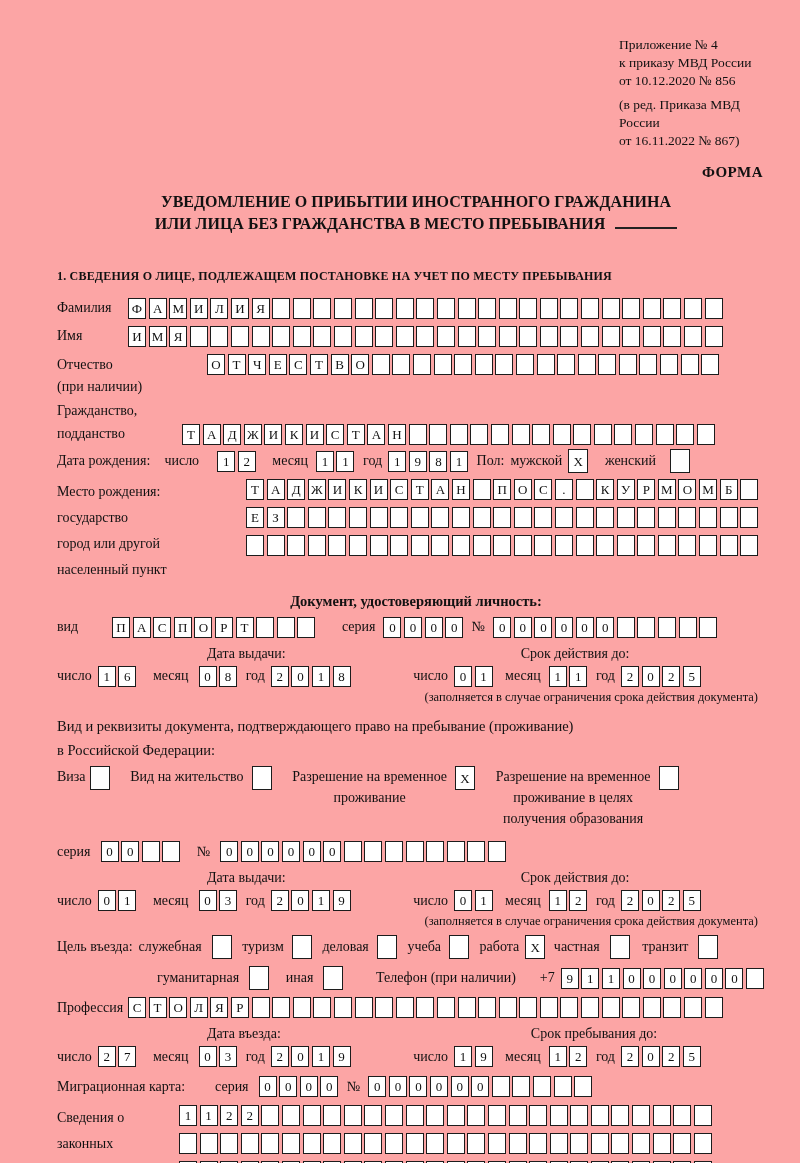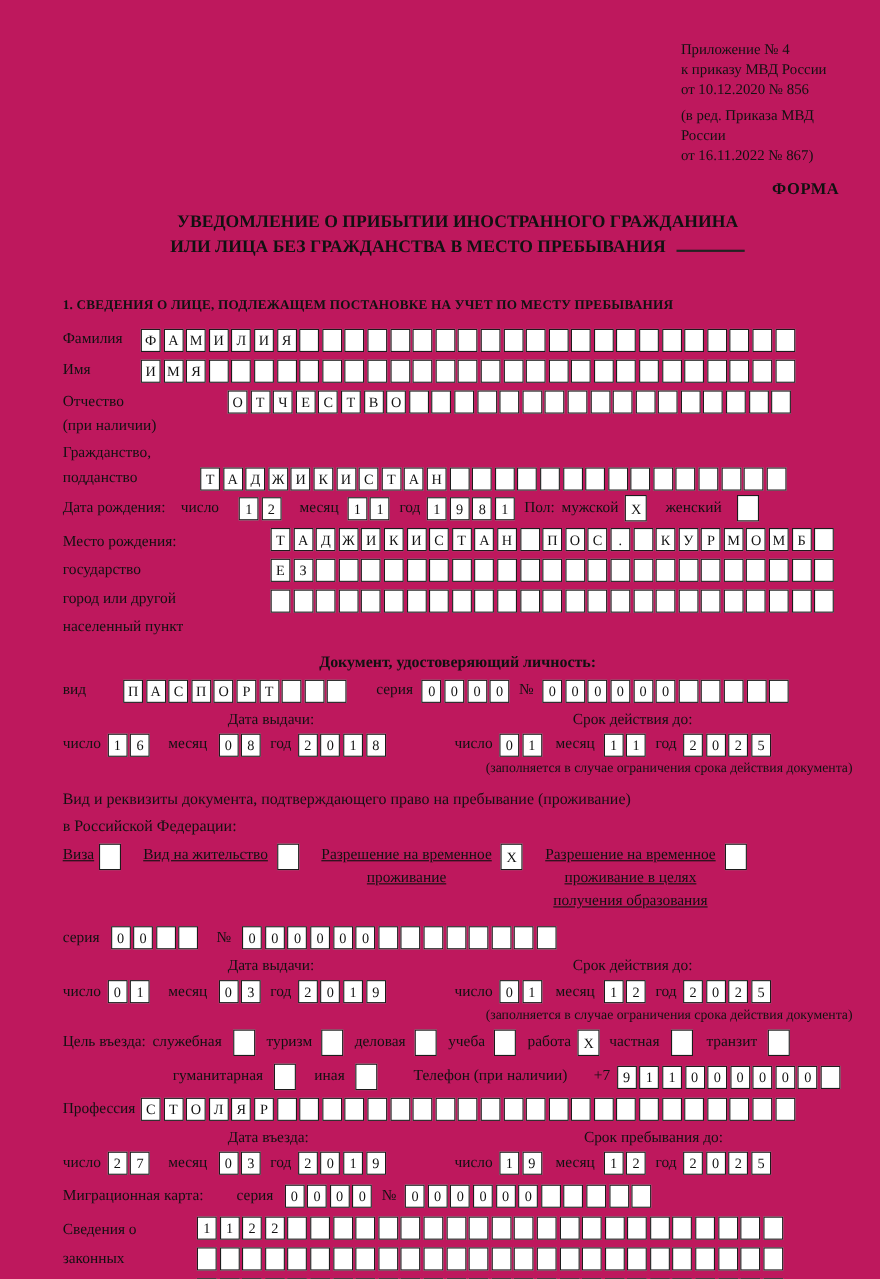--- a/index.html
+++ b/index.html
@@ -1,17 +1,17 @@
 <!DOCTYPE html>
 <html><head>
 <meta charset="utf-8">
 <style>
   html,body{margin:0;padding:0;background:#888;}
   .page{
-    width:800px;height:1163px;background:#be185d;box-sizing:border-box;
+    width:800px;height:1163px;background:#fca5a5;box-sizing:border-box;
     padding:36px 25px 0 57px;overflow:hidden;position:relative;
     font-family:"Liberation Serif","DejaVu Serif",serif;color:#111;
   }
   .appendix{margin-left:562px;font-size:13.5px;line-height:1.35;}
   .appendix .block2{margin-top:5px;}
   .forma{font-weight:bold;font-size:15px;text-align:right;margin:14px 12px 0 0;letter-spacing:.5px;}
   .title{
     text-align:center;font-weight:bold;font-size:16px;line-height:1.35;margin-top:10px;
   }
   .title .uline{display:inline-block;width:62px;border-bottom:2px solid #222;height:14px;margin-left:10px;}
@@ -32,24 +32,24 @@
   .w71{width:71px;}
   .w150{width:150px;}
   .w125{width:125px;}
   .w145{width:145px;}
   .w122{width:122px;}
   .colstack{display:flex;flex-direction:column;}
   .colstack .cells{margin-top:7px;}
   .colstack .cells:first-child{margin-top:0;}
   .doc-heading{font-weight:bold;font-size:14.5px;text-align:center;margin-top:10px;}
   .hdr-row{display:flex;font-size:14px;margin-top:8px;}
-  .footnote{font-size:12.5px;text-align:right;margin-top:3px;margin-right:0;}
+  .footnote{font-size:12.5px;text-align:right;margin-top:3px;margin-right:17px;}
   .intro{font-size:14.5px;line-height:1.65;margin-top:10px;}
   .opt{display:flex;align-items:flex-start;}
-  .opt .optlabel{text-align:center;line-height:1.5;text-decoration:underline;}
+  .opt .optlabel{text-align:center;line-height:1.5;}
   .opt .cbx{margin-left:8px;}
   .ml6{margin-left:6px;} .ml8{margin-left:8px;} .ml10{margin-left:10px;} .ml14{margin-left:14px;}
   .ml18{margin-left:18px;} .ml24{margin-left:24px;} .ml30{margin-left:30px;} .ml60{margin-left:60px;}
 </style>
 </head>
 <body>
 
 <div class="page">
 
   <div class="appendix">

